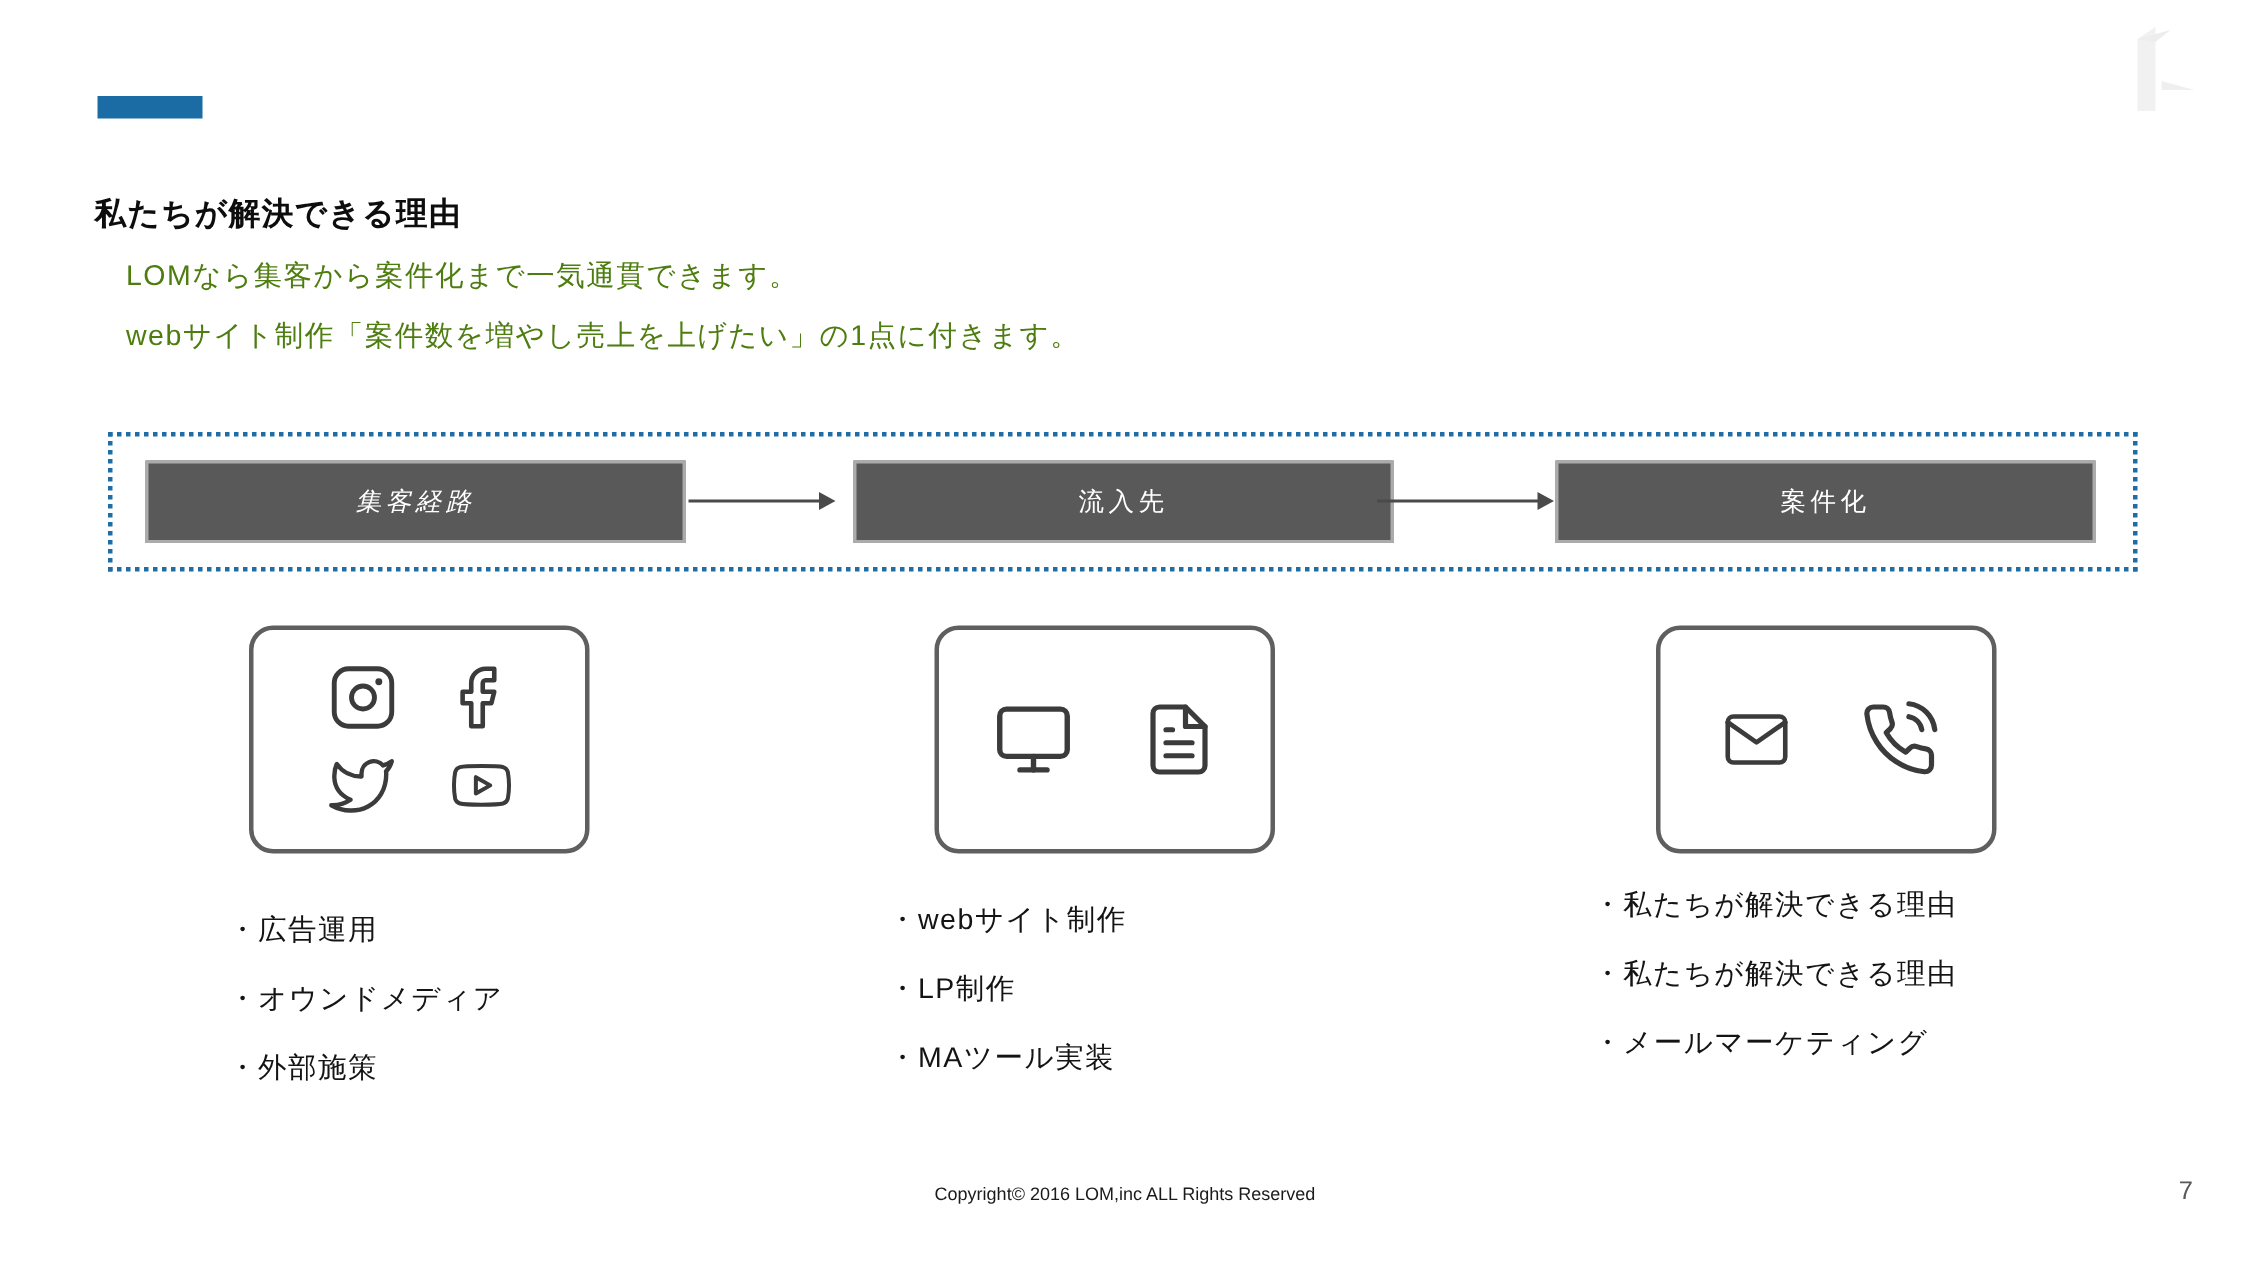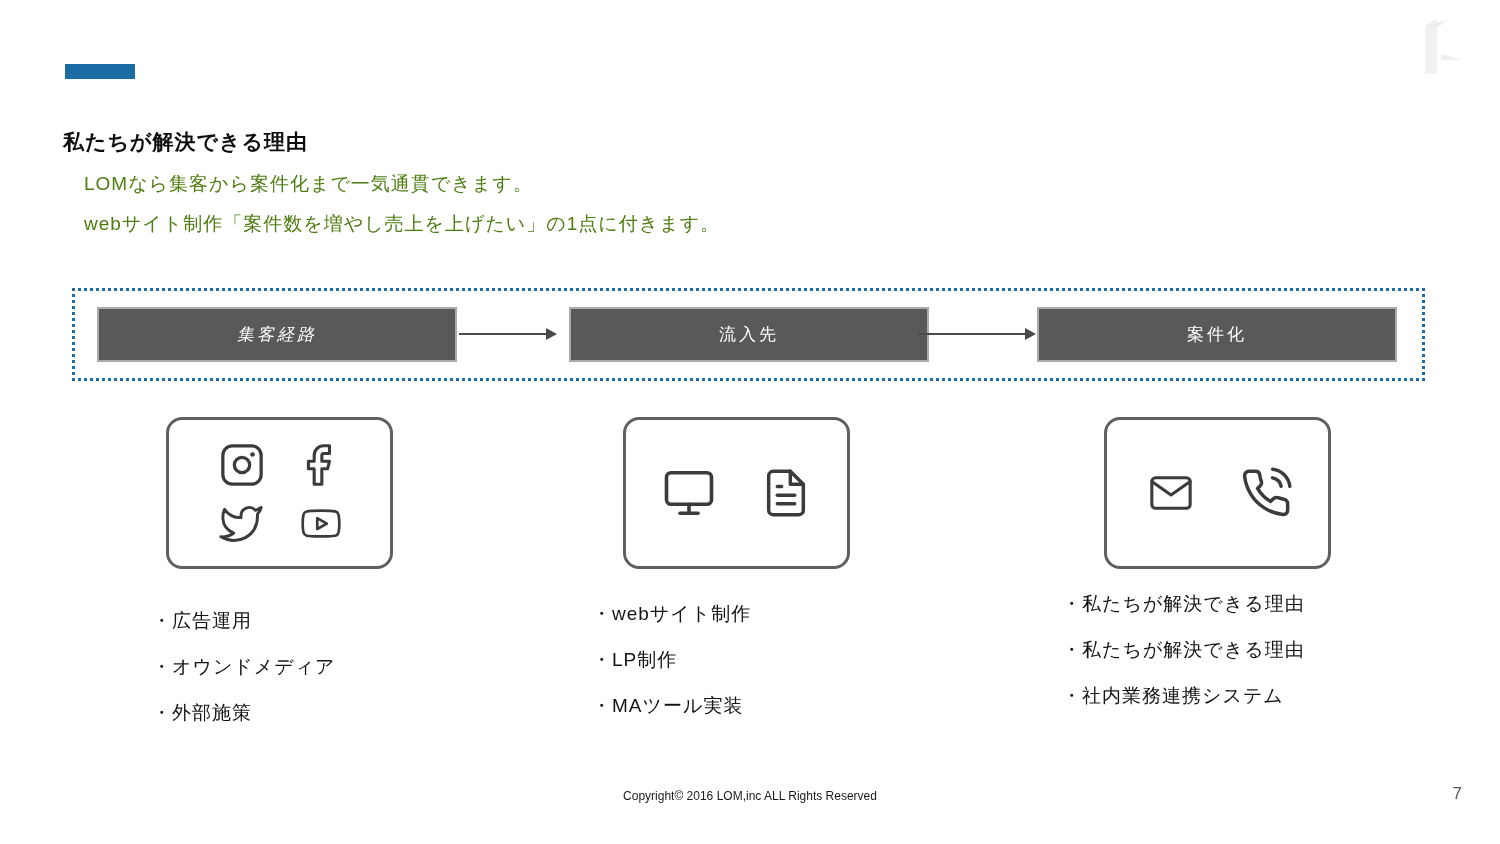--- a/index.html
+++ b/index.html
@@ -157,21 +157,21 @@
     <li>・外部施策</li>
   </ul>
   <ul class="col-list list2">
     <li>・webサイト制作</li>
     <li>・LP制作</li>
     <li>・MAツール実装</li>
   </ul>
   <ul class="col-list list3">
     <li>・私たちが解決できる理由</li>
     <li>・私たちが解決できる理由</li>
-    <li>・社内業務連携システム</li>
+    <li>・メールマーケティング</li>
   </ul>
 
   <div class="footer">Copyright© 2016 LOM,inc ALL Rights Reserved</div>
   <div class="page-number">7</div>
 
   <span class="company-logo">
     <svg width="52" height="62" viewBox="0 0 52 62">
       <polygon points="14,14 26,6 26,62 14,62" fill="#f1f1f1"></polygon>
       <polygon points="14,14 36,8 26,16" fill="#ededed"></polygon>
       <polygon points="30,42 52,48 30,48" fill="#efefef"></polygon>

